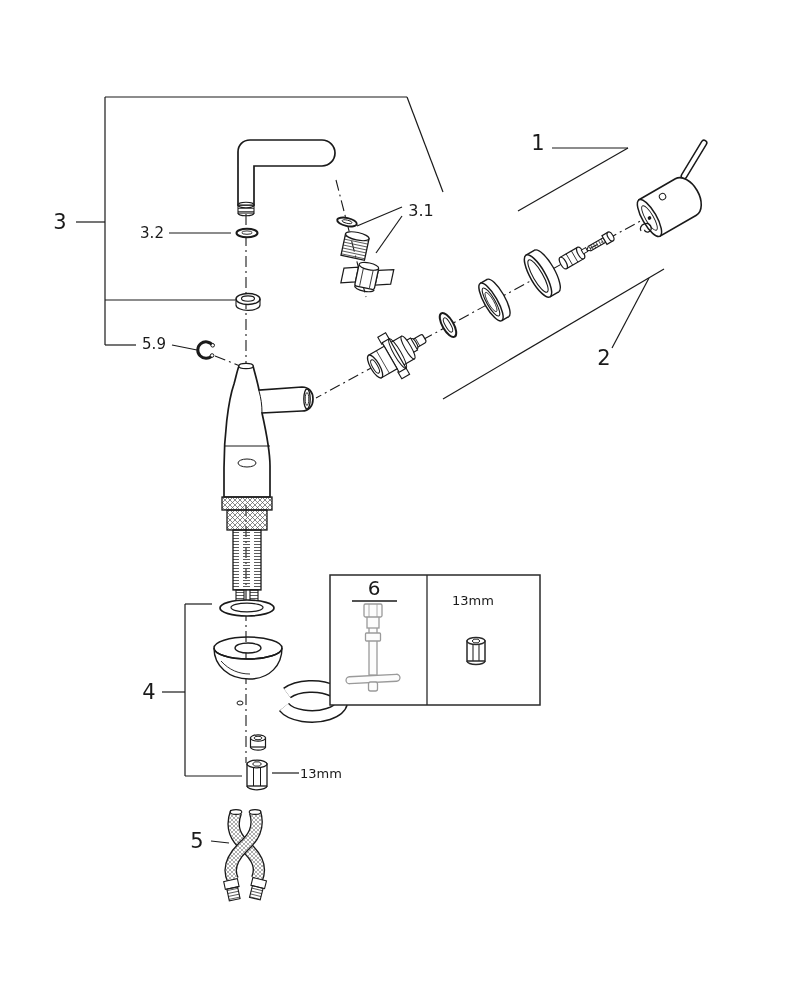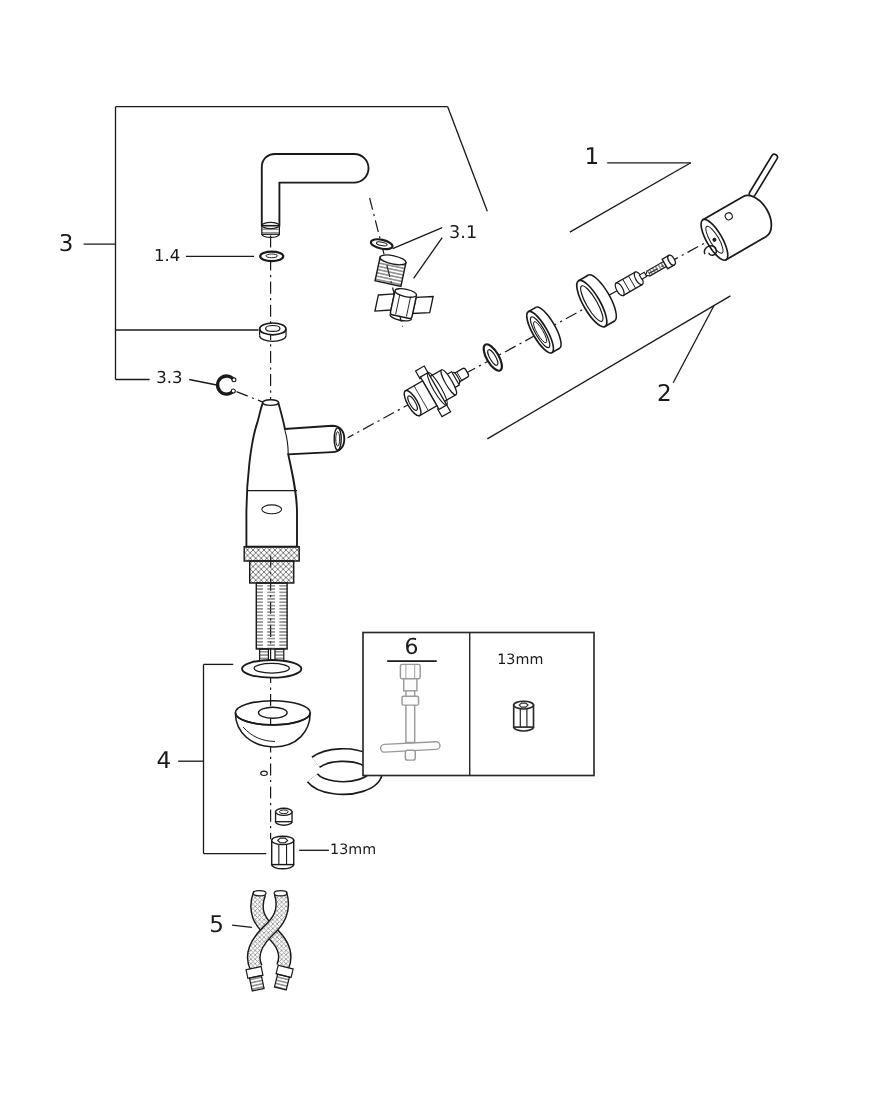--- a/index.html
+++ b/index.html
@@ -279,22 +279,22 @@
   <g>
     <rect x="467" y="641" width="18" height="20" fill="#fff" stroke="#2a2a2a" stroke-width="1.5"></rect>
     <path d="M473,641 V661 M479,641 V661" stroke="#2a2a2a" stroke-width="1.1"></path>
     <ellipse cx="476" cy="641" rx="9" ry="3.5" fill="#fff" stroke="#2a2a2a" stroke-width="1.5"></ellipse>
     <path d="M472,641 L474,639.2 L478,639.2 L480,641 L478,642.8 L474,642.8 Z" fill="#fff" stroke="#2a2a2a" stroke-width="1"></path>
     <path d="M467,661 A9,3.5 0 0 0 485,661" fill="none" stroke="#2a2a2a" stroke-width="1.5"></path>
   </g>
 </svg>
 
 <span class="lbl" style="left:60px;top:222px;font-size:21px;">3</span>
-<span class="lbl" style="left:152px;top:233px;font-size:15px;">1.4</span>
-<span class="lbl" style="left:154px;top:344px;font-size:15px;">3.3</span>
+<span class="lbl" style="left:152px;top:233px;font-size:15px;">3.2</span>
+<span class="lbl" style="left:154px;top:344px;font-size:15px;">5.9</span>
 <span class="lbl" style="left:421px;top:211px;font-size:16px;">3.1</span>
 <span class="lbl" style="left:538px;top:143px;font-size:21px;">1</span>
 <span class="lbl" style="left:604px;top:358px;font-size:21px;">2</span>
 <span class="lbl" style="left:149px;top:692px;font-size:21px;">4</span>
 <span class="lbl" style="left:197px;top:841px;font-size:21px;">5</span>
 <span class="lbl" style="left:374px;top:588px;font-size:20px;">6</span>
 <span class="lbl" style="left:321px;top:773px;font-size:13px;">13mm</span>
 <span class="lbl" style="left:473px;top:600px;font-size:13px;">13mm</span>
 
 </div>

